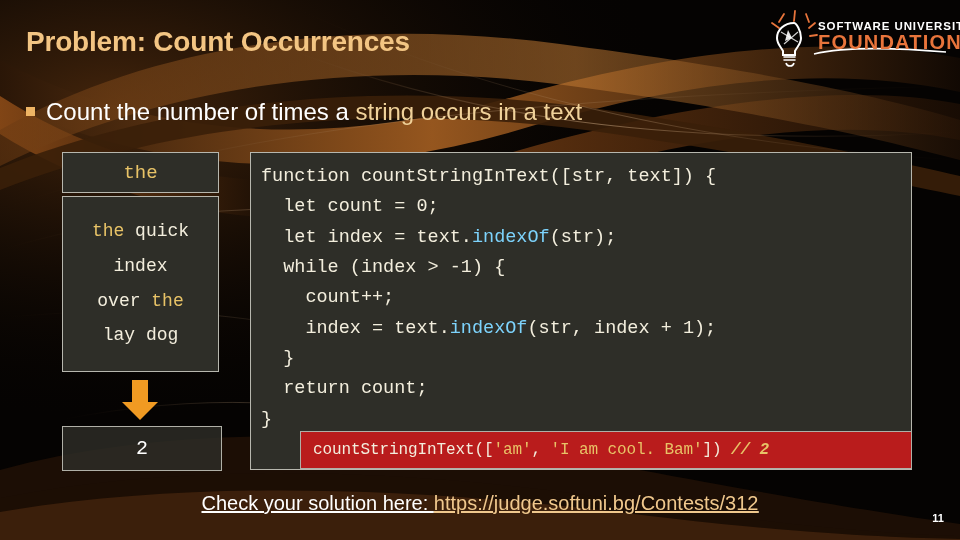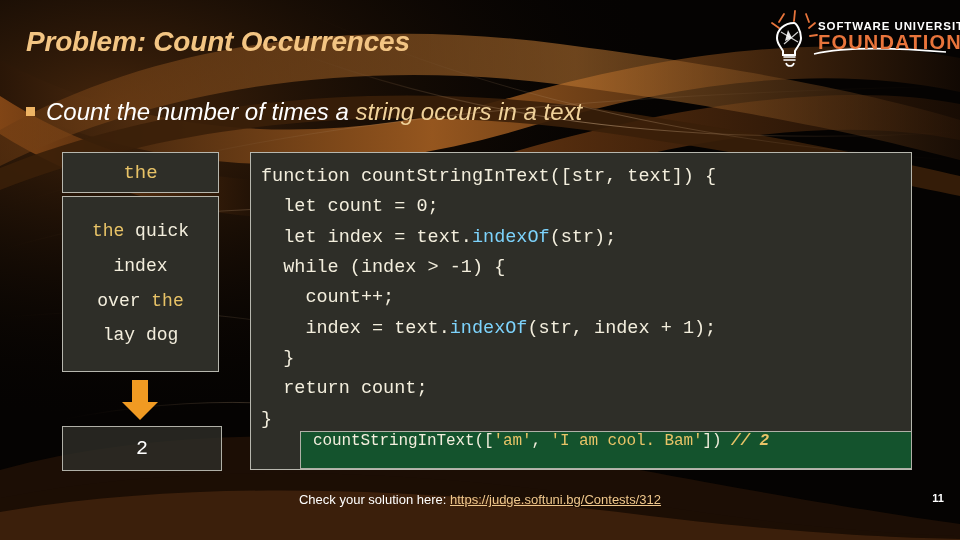--- a/index.html
+++ b/index.html
@@ -23,42 +23,41 @@
 
   
   #title {
     position: absolute;
     left: 26px; top: 26px;
     font-size: 28px;
     font-weight: bold;
     color: #f3c583;
     letter-spacing: -0.2px;
     white-space: nowrap;
-    font-style: italic;
   }
 
   #logo {
     position: absolute;
     right: 12px; top: 8px;
     width: 200px; height: 62px;
   }
   #logo-text { position: absolute; left: 70px; top: 12px; }
   #logo-line1 {
     font-size: 11.5px; font-weight: bold; color: #ffffff;
     letter-spacing: 0.9px; white-space: nowrap;
   }
   #logo-line2 {
     font-size: 20px; font-weight: bold; color: #e8743b;
     letter-spacing: 1.2px; line-height: 1.05; white-space: nowrap;
   }
 
   
   #bullet-row {
     position: absolute; left: 26px; top: 98px;
-    display: flex; align-items: baseline; gap: 11px; font-style: italic;
+    display: flex; align-items: baseline; gap: 11px;
   }
   #bullet-mark {
     width: 9px; height: 9px; background: #eeb464;
     position: relative; top: -4px; flex: none;
   }
   #bullet-text { font-size: 24px; color: #ffffff; white-space: nowrap; }
   #bullet-text .hl { color: #f0d29a; }
 
   
   .mono {
@@ -114,46 +113,46 @@
     font-size: 18.5px;
     line-height: 1.64;
     color: #f3eedd;
     white-space: pre;
   }
   #code-lines .fn { color: #7dd3fc; }
 
   #call-box {
     position: absolute;
     left: 300px; top: 431px; width: 612px; height: 38px;
-    background: #14532d;
+    background: #b91c1c;
     border: 1.5px solid #b0b0a7;
-    display: flex; align-items: flex-start;
+    display: flex; align-items: center;
     padding-left: 12px;
   }
   #call-line {
     font-size: 16px; color: #f3eedd; white-space: pre;
     letter-spacing: -0.1px;
   }
   #call-line .str { color: #e8c367; }
   #call-line .cmt { color: #e8c367; font-style: italic; font-weight: bold; }
 
   
   #footer {
     position: absolute;
     left: 0; top: 492px; width: 960px;
     text-align: center;
-    font-size: 13px; color: #ffffff;
+    font-size: 20px; color: #ffffff; text-decoration: underline;
   }
   #footer .link {
     color: #f0c88d; text-decoration: underline;
   }
 
   #page-num {
     position: absolute;
-    right: 16px; top: 492px;
+    right: 16px; top: 512px;
     font-size: 11px; color: #ffffff; font-weight: bold;
   }
 </style>
 </head>
 <body>
 
 <div id="slide">
 
   <svg id="bg-art" viewBox="0 0 960 540" preserveAspectRatio="none">
     <defs>

